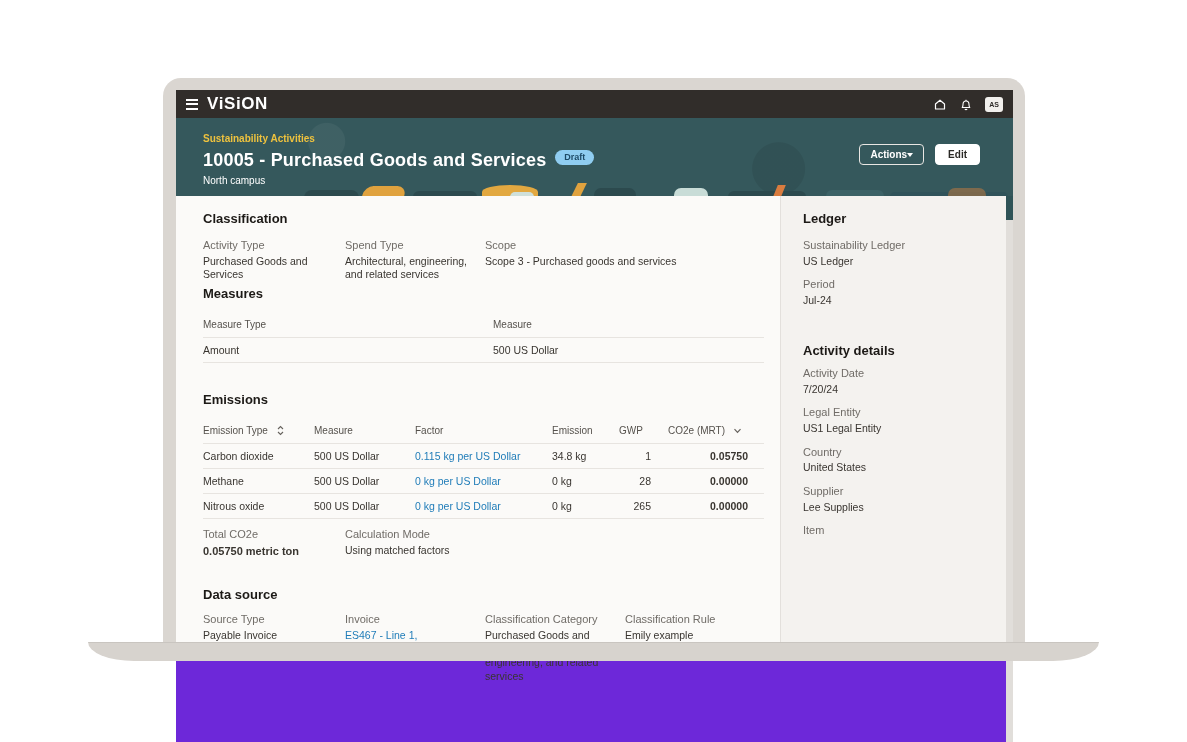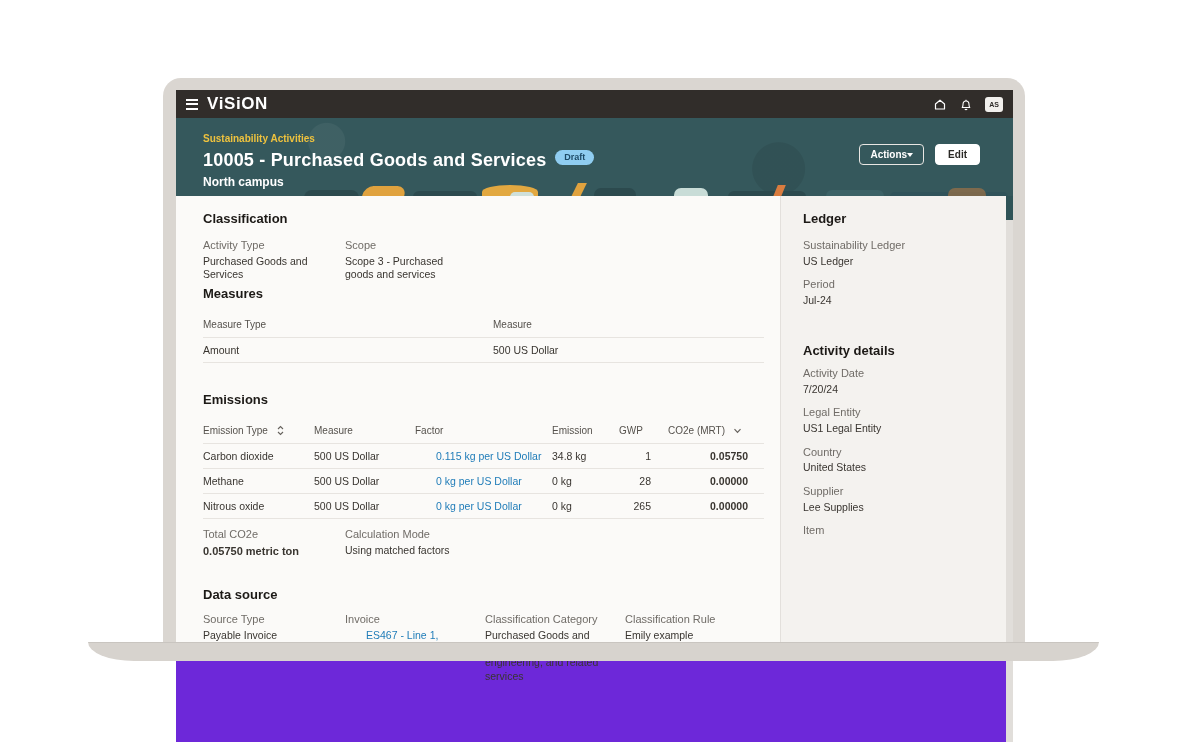--- a/index.html
+++ b/index.html
@@ -47,39 +47,39 @@
   .l10{ left:599px; width:8px;  height:14px; background:#d97c3f; transform:skewX(-22deg); }
   .l11{ left:650px; width:58px; height:9px;  background:#3c6266; border-radius:6px 6px 0 0; }
   .l12{ left:714px; width:118px;height:7px;  background:#30535a; border-radius:5px 5px 0 0; }
   .l13{ left:772px; width:38px; height:11px; background:#b97a42; opacity:.55; border-radius:7px 7px 0 0; }
   .hero-inner { position:relative; z-index:2; padding:15px 0 0 27px; }
   .breadcrumb { color:#eec23e; font-size:10px; font-weight:bold; cursor:pointer; width:max-content; }
   .title-row { display:flex; align-items:flex-start; gap:9px; margin-top:6px; }
   .page-title { font-size:18px; font-weight:bold; letter-spacing:.2px; }
   .badge { background:#8fcdf1; color:#1d4a66; font-size:9px; font-weight:bold;
            padding:2px 9px 3px; border-radius:9px; }
-  .subtitle { font-size:12px; font-weight:bold; margin-top:4px; }
+  .subtitle { font-size:10px; font-weight:normal; margin-top:4px; }
   .hero-buttons { position:absolute; right:33px; top:26px; display:flex; gap:11px; z-index:3; }
   .btn { font-family:inherit; font-size:10px; font-weight:bold; border-radius:4px; cursor:pointer; }
   .btn-actions { background:transparent; border:1px solid #e8e6e3; color:#fff;
                  padding:4px 10px; display:flex; align-items:center; }
   .caret { width:0; height:0; border-left:3.5px solid transparent;
            border-right:3.5px solid transparent; border-top:4px solid #fff; }
   .btn-edit { background:#fff; border:1px solid #fff; color:#2b2926; padding:4px 12px; }
 
   
   .content { display:flex; height:446px; }
   .main { width:605px; padding:16px 16px 0 27px; background:#fbfaf8; border-right:1px solid #e3e0dc; }
   .sidebar { flex:1; background:#f4f2ef; padding:16px 14px 0 22px; }
   h2.sec { font-size:13px; font-weight:bold; color:#1c1916; line-height:1; }
 
   .field-label { font-size:11px; color:#706c67; line-height:1.25; }
   .field-value { font-size:10.5px; color:#393530; line-height:1.3; margin-top:2px; padding-right:14px; }
   .bold { font-weight:bold; font-size:11px; }
-  .link { color:#1f7cb8; cursor:pointer;margin-left:21px; }
+  .link { color:#1f7cb8; cursor:pointer; }
 
   .fieldgrid { display:grid; }
   .grid-cls { grid-template-columns:142px 140px 1fr; margin-top:14px; }
   .grid-ds  { grid-template-columns:142px 140px 140px 1fr; margin-top:12px; }
 
   .mt-measures  { margin-top:5px; }
   .mt-emissions { margin-top:30px; }
   .mt-datasource{ margin-top:30px; }
   .mt-activity  { margin-top:36px; }
 
@@ -167,20 +167,24 @@
 
     <div class="content">
 
       <main class="main">
 
         <h2 class="sec">Classification</h2>
         <div class="fieldgrid grid-cls">
           <div class="field">
             <div class="field-label">Activity Type</div>
             <div class="field-value">Purchased Goods and Services</div>
+          </div>
+          <div class="field">
+            <div class="field-label">Spend Type</div>
+            <div class="field-value">Architectural, engineering, and related services</div>
           </div>
           <div class="field">
             <div class="field-label">Scope</div>
             <div class="field-value">Scope 3 - Purchased goods and services</div>
           </div>
         </div>
 
         <h2 class="sec mt-measures">Measures</h2>
         <div class="table">
           <div class="trow thead grid-measures">

